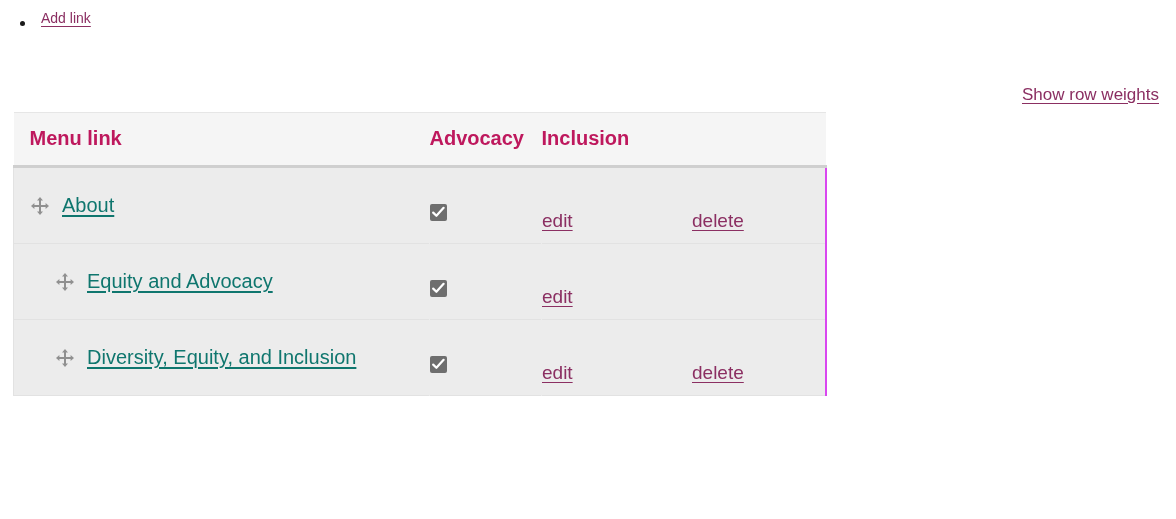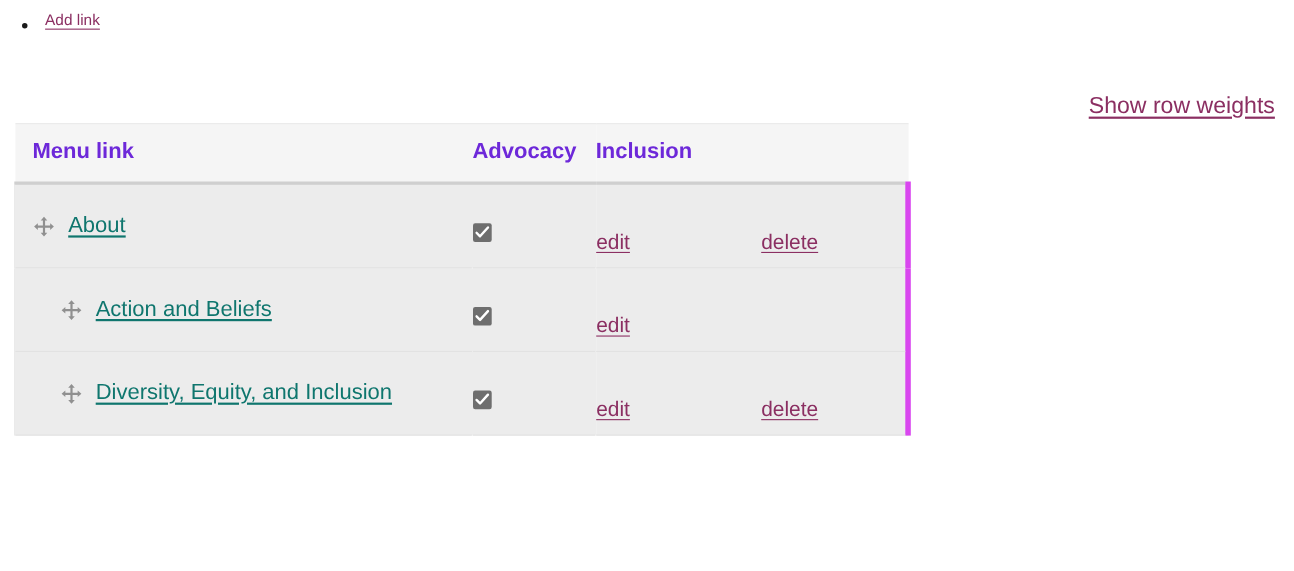--- a/index.html
+++ b/index.html
@@ -50,21 +50,21 @@
     text-underline-offset: 3px;
     white-space: nowrap;
     cursor: pointer;
   }
 
   
   .show-weights {
     position: absolute;
     right: 17px;
     top: 85px;
-    font-size: 21px;
+    font-size: 17px;
     color: #8b2f62;
     text-decoration: underline;
     text-underline-offset: 3px;
     white-space: nowrap;
     cursor: pointer;
   }
 
   
   .menu-table {
     position: absolute;
@@ -73,21 +73,21 @@
     width: 812px;
     border-collapse: collapse;
     table-layout: fixed;
     font-size: 19px;
   }
   .menu-table thead th {
     background: #f5f5f5;
     text-align: left;
     font-weight: bold;
     font-size: 20px;
-    color: #6d28d9;
+    color: #be185d;
     padding: 14px 0 15px 0;
     border-bottom: 3px solid #cfcfcf;
     border-top: 1px solid #e6e6e6;
     vertical-align: middle;
   }
   .menu-table thead th.col-link     { padding-left: 16px; }
   .menu-table thead th.col-enabled  { }
   .menu-table thead th.col-ops      { }
 
   .menu-table tbody tr {
@@ -96,21 +96,21 @@
   .menu-table tbody tr.odd  { background: #ececec; }
   .menu-table tbody tr.even { background: #f9f9f9; }
 
   .menu-table tbody td {
     padding: 0;
     height: 75px;
     vertical-align: middle;
     border-left: 1px solid transparent;
   }
   .menu-table tbody tr td:first-child { border-left: 1px solid #e2e2e2; }
-  .menu-table tbody tr td:last-child  { border-right: 5px solid #d946ef; }
+  .menu-table tbody tr td:last-child  { border-right: 2px solid #d946ef; }
 
   
   .link-cell-inner {
     display: flex;
     align-items: center;
     padding-left: 16px;
   }
   .drag-handle {
     flex: 0 0 auto;
     width: 20px;
@@ -217,21 +217,21 @@
         </td>
       </tr>
       <tr class="odd indent-1">
         <td>
           <div class="link-cell-inner">
             <span class="drag-handle">
               <svg width="20" height="20" viewBox="0 0 20 20">
                 <path d="M10 1 L13 4.4 L11 4.4 L11 9 L15.6 9 L15.6 7 L19 10 L15.6 13 L15.6 11 L11 11 L11 15.6 L13 15.6 L10 19 L7 15.6 L9 15.6 L9 11 L4.4 11 L4.4 13 L1 10 L4.4 7 L4.4 9 L9 9 L9 4.4 L7 4.4 Z" fill="#595959"></path>
               </svg>
             </span>
-            <a class="menu-link" href="#">Action and Beliefs</a>
+            <a class="menu-link" href="#">Equity and Advocacy</a>
           </div>
         </td>
         <td class="enabled-cell">
           <div class="enabled-inner"><span class="checkbox"><svg width="13" height="13" viewBox="0 0 13 13">
                 <path d="M1.2 6.6 L4.4 9.8 L11.6 1.8" stroke="#ffffff" stroke-width="2.2" fill="none" stroke-linecap="round" stroke-linejoin="round"></path>
               </svg></span></div>
         </td>
         <td class="ops-cell">
           <div class="ops-inner">
             <a class="op-link op-edit" href="#">edit</a>

